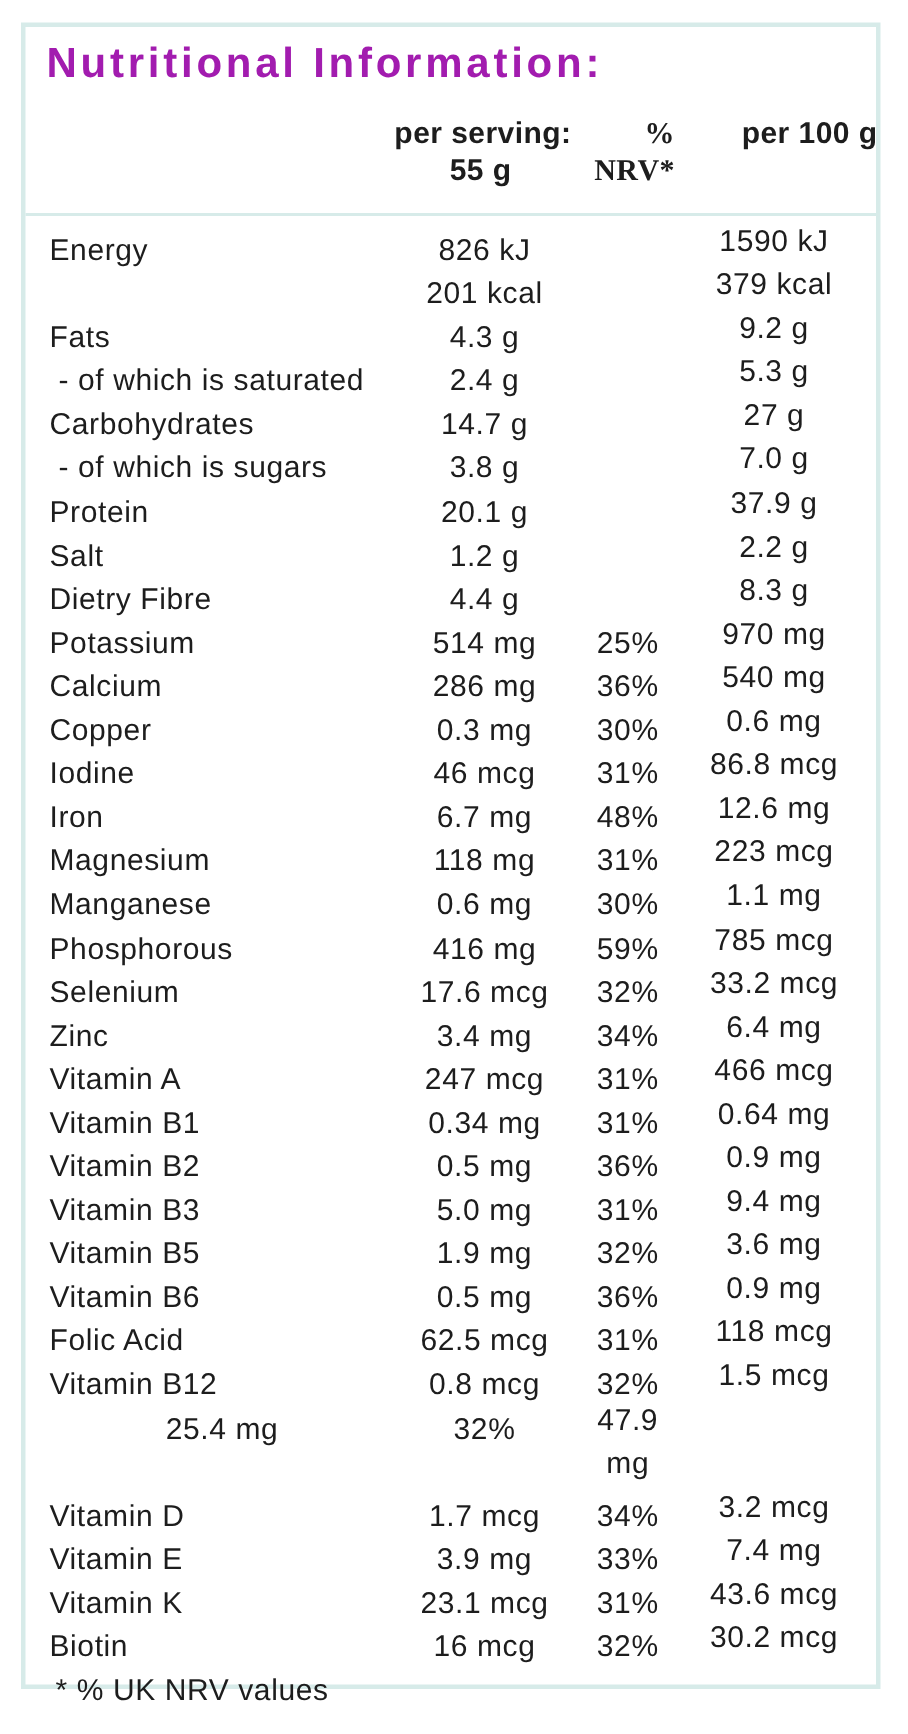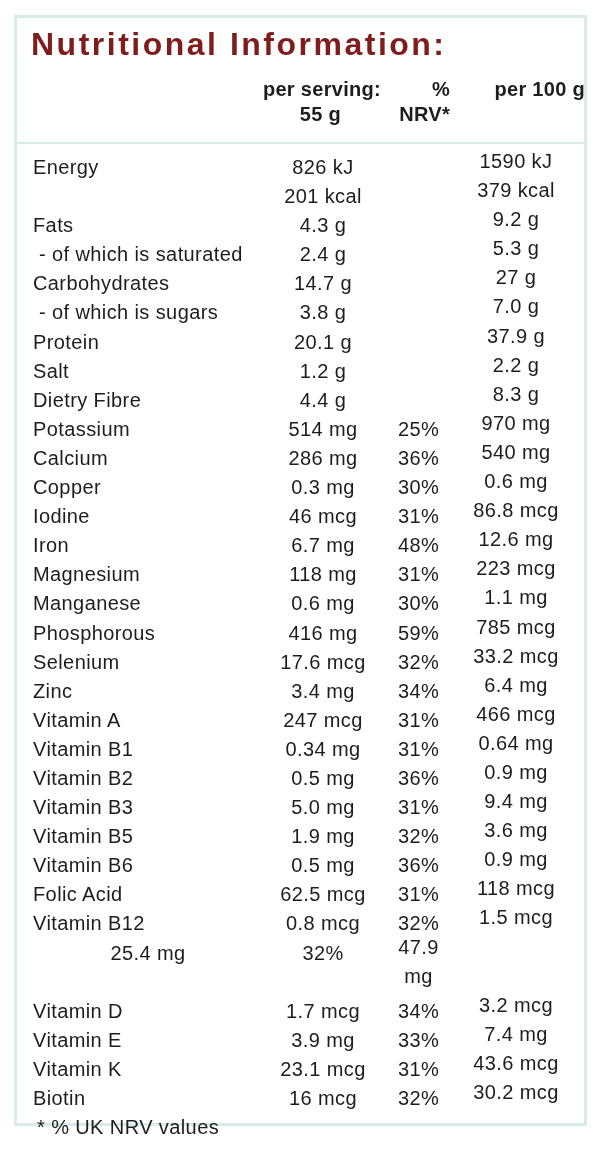--- a/index.html
+++ b/index.html
@@ -17,38 +17,38 @@
     width: 567px; height: 1105px;
     border: 3px solid #d7ebe9;
     background: #ffffff;
     box-sizing: content-box;
   }
 
   .title {
     position: absolute;
     top: 8px; left: 14px;
     margin: 0;
-    font-size: 32px;
+    font-size: 28px;
     font-weight: 700;
     letter-spacing: 2.5px;
-    color: #7f1d1d;
+    color: #a21caf;
     white-space: nowrap;
   }
 
   .colhead {
     position: absolute;
     font-size: 20px;
     font-weight: 700;
     line-height: 25px;
     text-align: right;
     letter-spacing: 0.3px;
   }
   .serving-head { top: 59px; left: 224px; width: 140px; }
   .serving-head .line2 { padding-right: 40px; }
-  .nrv-head    { top: 59px; left: 363px; width: 70px; }
+  .nrv-head    { top: 59px; left: 363px; width: 70px; font-family: Liberation Serif, serif; }
   .per100-head { top: 59px; left: 448px; width: 120px; }
 
   .divider {
     position: absolute;
     top: 124px; left: 0;
     width: 100%; height: 2px;
     background: #d7ebe9;
   }
 
   .rows-area {

